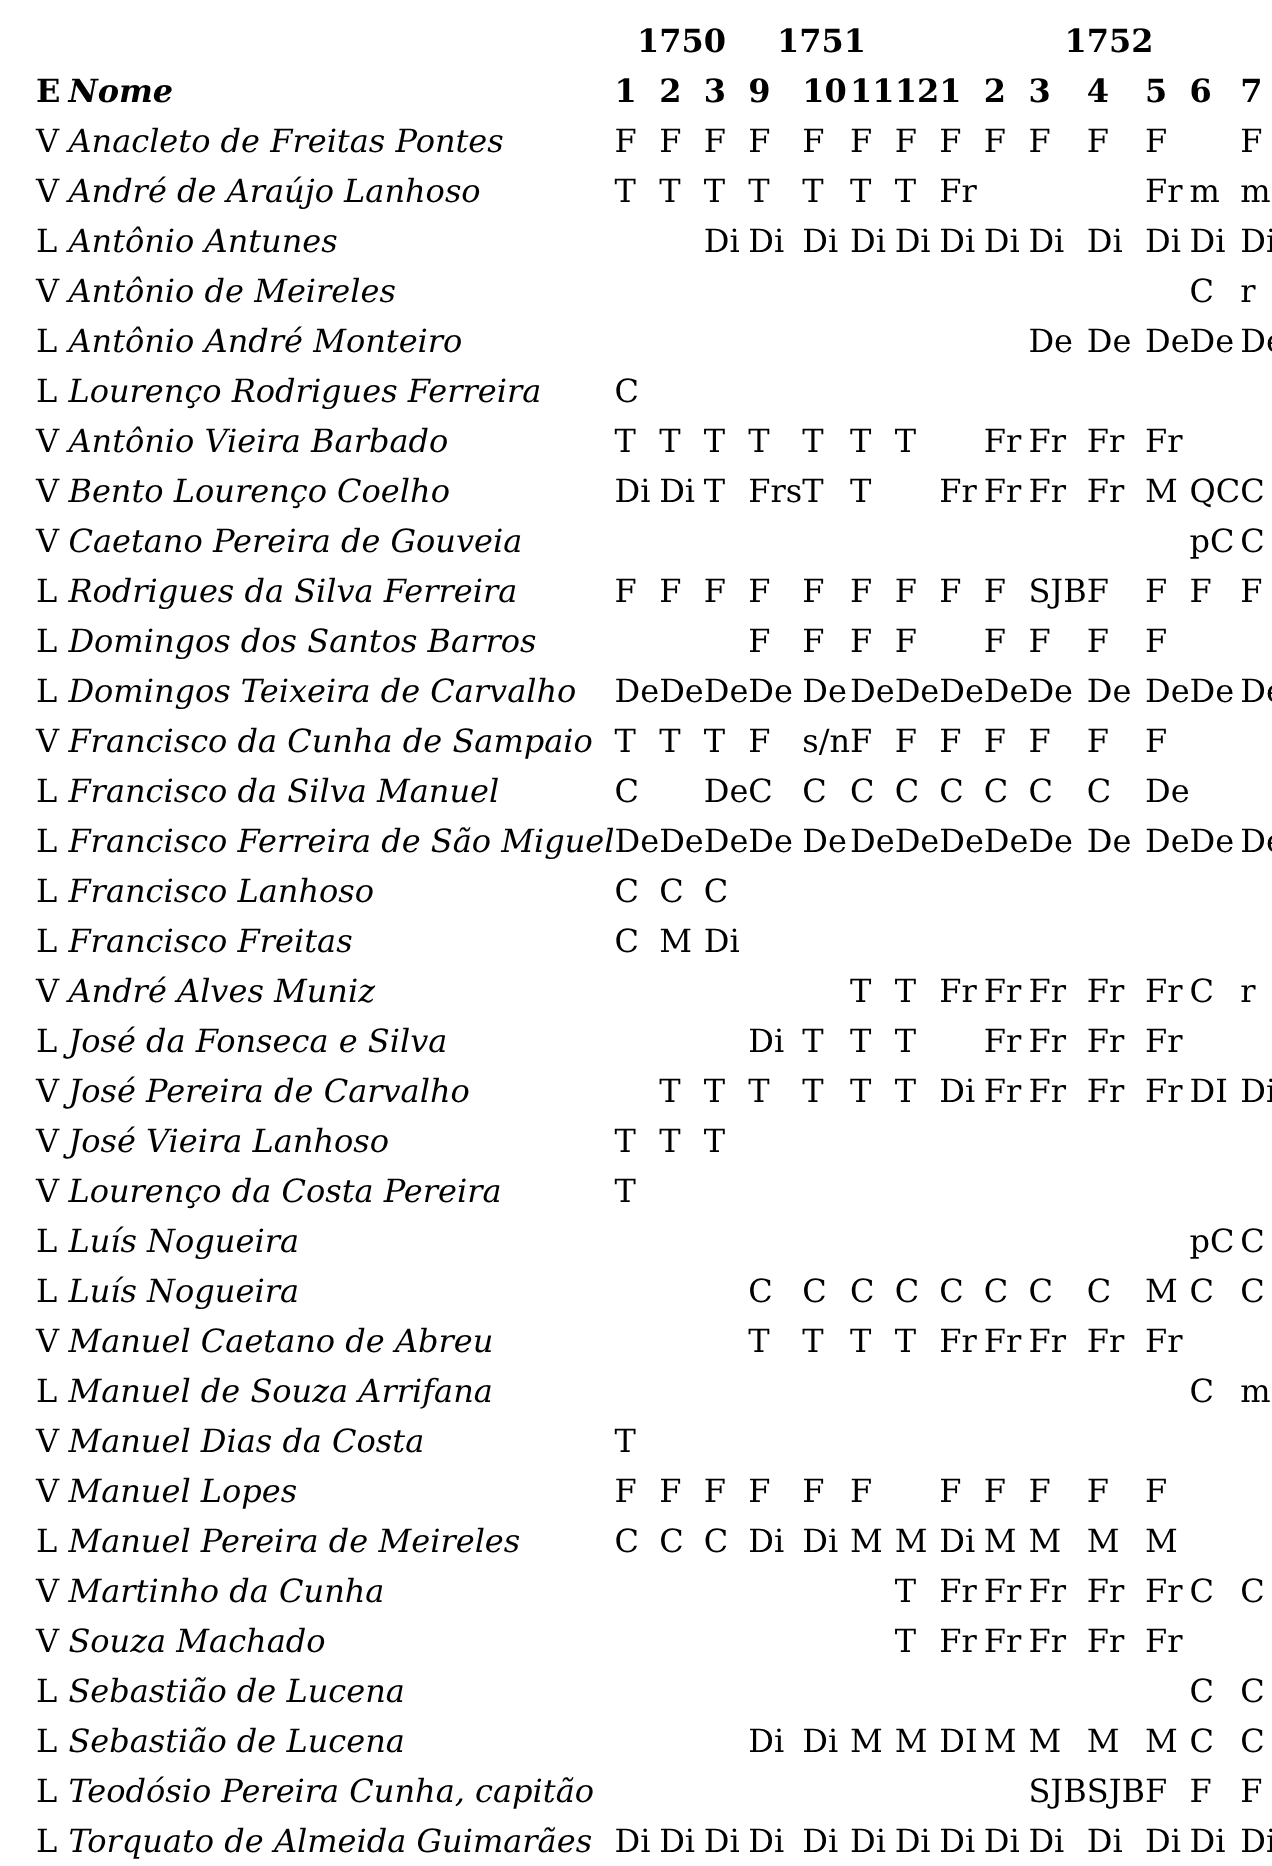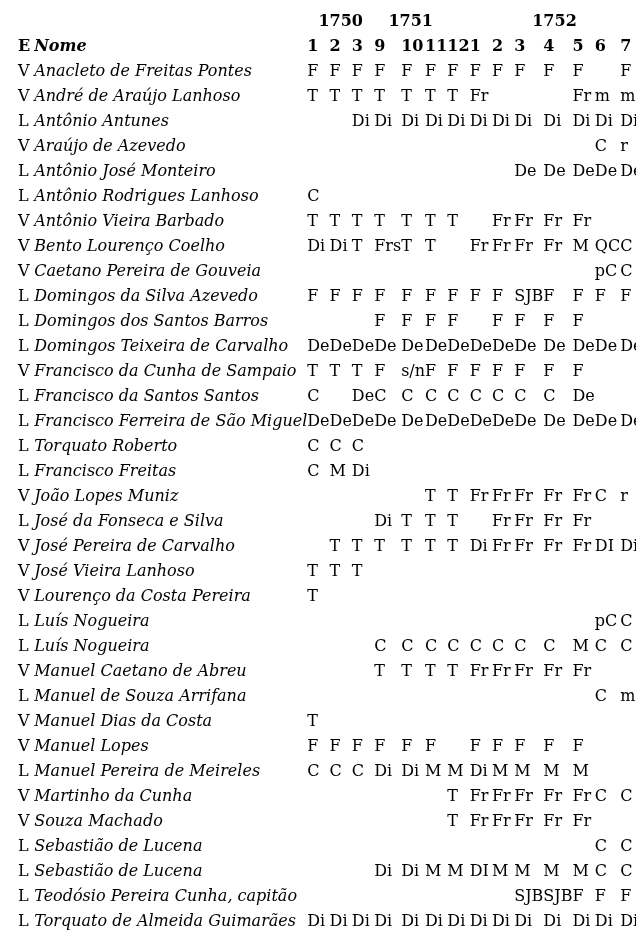--- a/index.html
+++ b/index.html
@@ -156,59 +156,59 @@
         <td class="m">Di</td>
         <td class="m">Di</td>
         <td class="m">Di</td>
         <td class="m">Di</td>
         <td class="m">Di</td>
         <td class="m">Di</td>
         <td class="m">Di</td>
       </tr>
       <tr>
     <td class="e">V</td>
-    <td class="name">Araújo de Azevedo</td>
+    <td class="name">Antônio de Meireles</td>
 
   <td class="m"></td>
         <td class="m"></td>
         <td class="m"></td>
         <td class="m"></td>
         <td class="m"></td>
         <td class="m"></td>
         <td class="m"></td>
         <td class="m"></td>
         <td class="m"></td>
         <td class="m"></td>
         <td class="m"></td>
         <td class="m"></td>
         <td class="m">C</td>
         <td class="m">r</td>
       </tr>
       <tr>
     <td class="e">L</td>
-    <td class="name">Antônio José Monteiro</td>
-
-  <td class="m"></td>
-        <td class="m"></td>
-        <td class="m"></td>
-        <td class="m"></td>
-        <td class="m"></td>
-        <td class="m"></td>
-        <td class="m"></td>
-        <td class="m"></td>
-        <td class="m"></td>
-        <td class="m">De</td>
-        <td class="m">De</td>
-        <td class="m">De</td>
-        <td class="m">De</td>
-        <td class="m">De</td>
-      </tr>
-      <tr>
-    <td class="e">L</td>
-    <td class="name">Antônio Rodrigues Lanhoso</td>
+    <td class="name">Antônio André Monteiro</td>
+
+  <td class="m"></td>
+        <td class="m"></td>
+        <td class="m"></td>
+        <td class="m"></td>
+        <td class="m"></td>
+        <td class="m"></td>
+        <td class="m"></td>
+        <td class="m"></td>
+        <td class="m"></td>
+        <td class="m">De</td>
+        <td class="m">De</td>
+        <td class="m">De</td>
+        <td class="m">De</td>
+        <td class="m">De</td>
+      </tr>
+      <tr>
+    <td class="e">L</td>
+    <td class="name">Lourenço Rodrigues Ferreira</td>
 
   <td class="m">C</td>
         <td class="m"></td>
         <td class="m"></td>
         <td class="m"></td>
         <td class="m"></td>
         <td class="m"></td>
         <td class="m"></td>
         <td class="m"></td>
         <td class="m"></td>
@@ -270,21 +270,21 @@
         <td class="m"></td>
         <td class="m"></td>
         <td class="m"></td>
         <td class="m"></td>
         <td class="m"></td>
         <td class="m">pC</td>
         <td class="m">C</td>
       </tr>
       <tr>
     <td class="e">L</td>
-    <td class="name">Domingos da Silva Azevedo</td>
+    <td class="name">Rodrigues da Silva Ferreira</td>
 
   <td class="m">F</td>
         <td class="m">F</td>
         <td class="m">F</td>
         <td class="m">F</td>
         <td class="m">F</td>
         <td class="m">F</td>
         <td class="m">F</td>
         <td class="m">F</td>
         <td class="m">F</td>
@@ -346,21 +346,21 @@
         <td class="m">F</td>
         <td class="m">F</td>
         <td class="m">F</td>
         <td class="m">F</td>
         <td class="m">F</td>
         <td class="m"></td>
         <td class="m"></td>
       </tr>
       <tr>
     <td class="e">L</td>
-    <td class="name">Francisco da Santos Santos</td>
+    <td class="name">Francisco da Silva Manuel</td>
 
   <td class="m">C</td>
         <td class="m"></td>
         <td class="m">De</td>
         <td class="m">C</td>
         <td class="m">C</td>
         <td class="m">C</td>
         <td class="m">C</td>
         <td class="m">C</td>
         <td class="m">C</td>
@@ -384,21 +384,21 @@
         <td class="m">De</td>
         <td class="m">De</td>
         <td class="m">De</td>
         <td class="m">De</td>
         <td class="m">De</td>
         <td class="m">De</td>
         <td class="m">De</td>
       </tr>
       <tr>
     <td class="e">L</td>
-    <td class="name">Torquato Roberto</td>
+    <td class="name">Francisco Lanhoso</td>
 
   <td class="m">C</td>
         <td class="m">C</td>
         <td class="m">C</td>
         <td class="m"></td>
         <td class="m"></td>
         <td class="m"></td>
         <td class="m"></td>
         <td class="m"></td>
         <td class="m"></td>
@@ -422,21 +422,21 @@
         <td class="m"></td>
         <td class="m"></td>
         <td class="m"></td>
         <td class="m"></td>
         <td class="m"></td>
         <td class="m"></td>
         <td class="m"></td>
       </tr>
       <tr>
     <td class="e">V</td>
-    <td class="name">João Lopes Muniz</td>
+    <td class="name">André Alves Muniz</td>
 
   <td class="m"></td>
         <td class="m"></td>
         <td class="m"></td>
         <td class="m"></td>
         <td class="m"></td>
         <td class="m">T</td>
         <td class="m">T</td>
         <td class="m">Fr</td>
         <td class="m">Fr</td>

